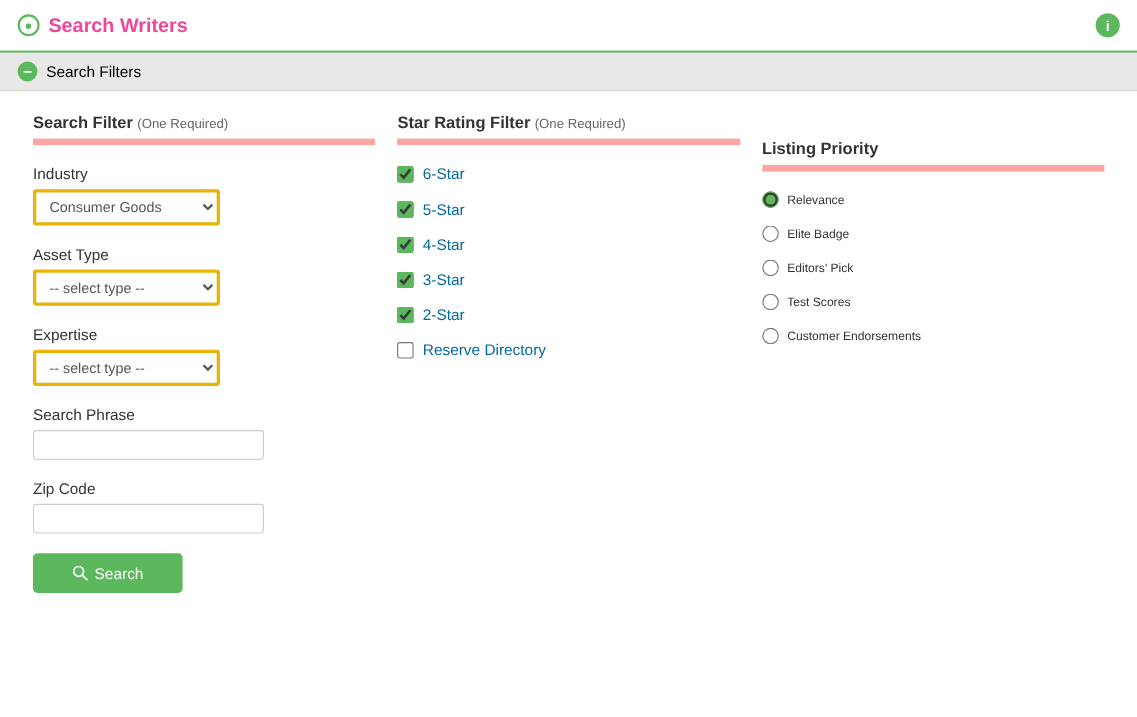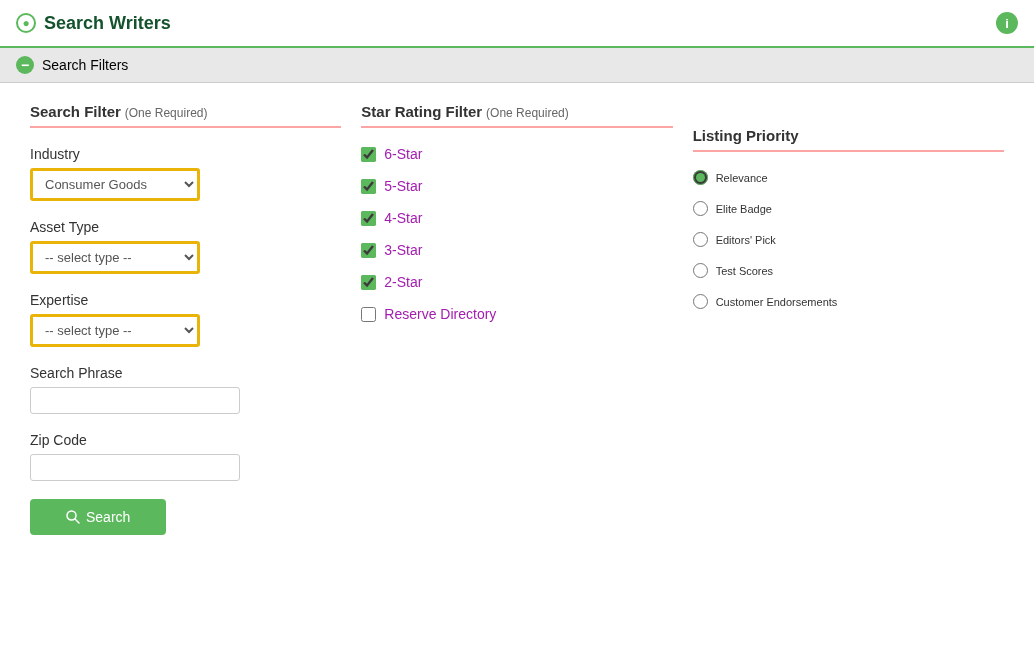--- a/index.html
+++ b/index.html
@@ -35,21 +35,21 @@
       display: flex;
       align-items: center;
       justify-content: center;
       color: #5cb85c;
       font-size: 12px;
       font-weight: bold;
     }
     .page-title {
       font-size: 18px;
       font-weight: bold;
-      color: #14532d;
+      color: #ec4899;
     }
     .info-icon-circle {
       width: 22px;
       height: 22px;
       border-radius: 50%;
       background: #5cb85c;
       display: flex;
       align-items: center;
       justify-content: center;
       color: #fff;
@@ -92,21 +92,21 @@
     }
     .filters-columns {
       display: flex;
       gap: 0;
     }
     .filter-col {
       flex: 1;
       padding-right: 20px;
     }
     .filter-col-border {
-      border-bottom: 2px solid #fca5a5;
+      border-bottom: 6px solid #fca5a5;
       margin-bottom: 18px;
       padding-bottom: 6px;
     }
     .col-header {
       font-size: 15px;
       font-weight: bold;
       color: #333;
     }
     .col-header-sub {
       font-size: 12px;
@@ -171,21 +171,21 @@
       margin-bottom: 16px;
     }
     .checkbox-item input[type="checkbox"] {
       width: 15px;
       height: 15px;
       accent-color: #5cb85c;
       cursor: pointer;
     }
     .checkbox-label {
       font-size: 14px;
-      color: #a21caf;
+      color: #0369a1;
     }
     .radio-item {
       display: flex;
       align-items: center;
       gap: 8px;
       margin-bottom: 16px;
     }
     .radio-item input[type="radio"] {
       width: 15px;
       height: 15px;

